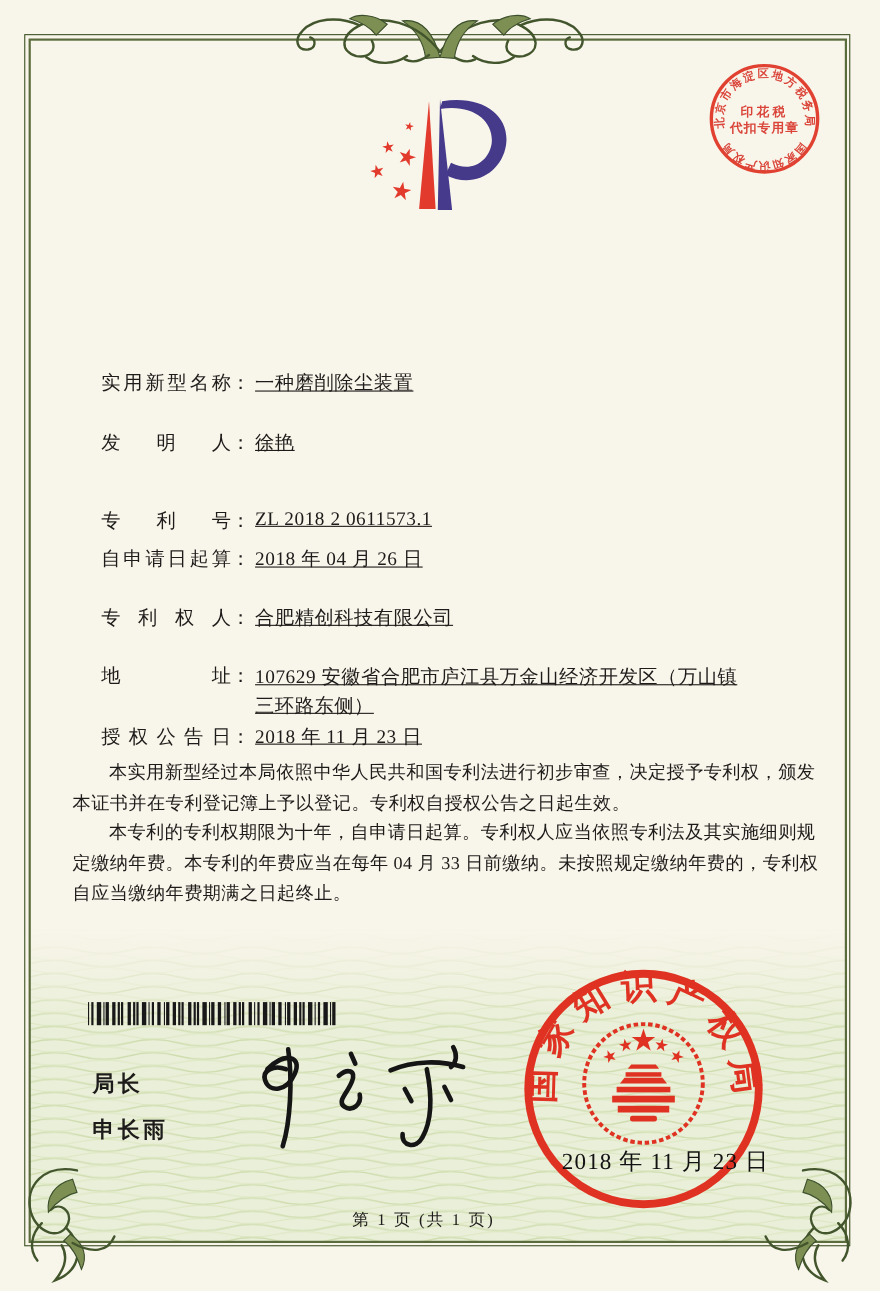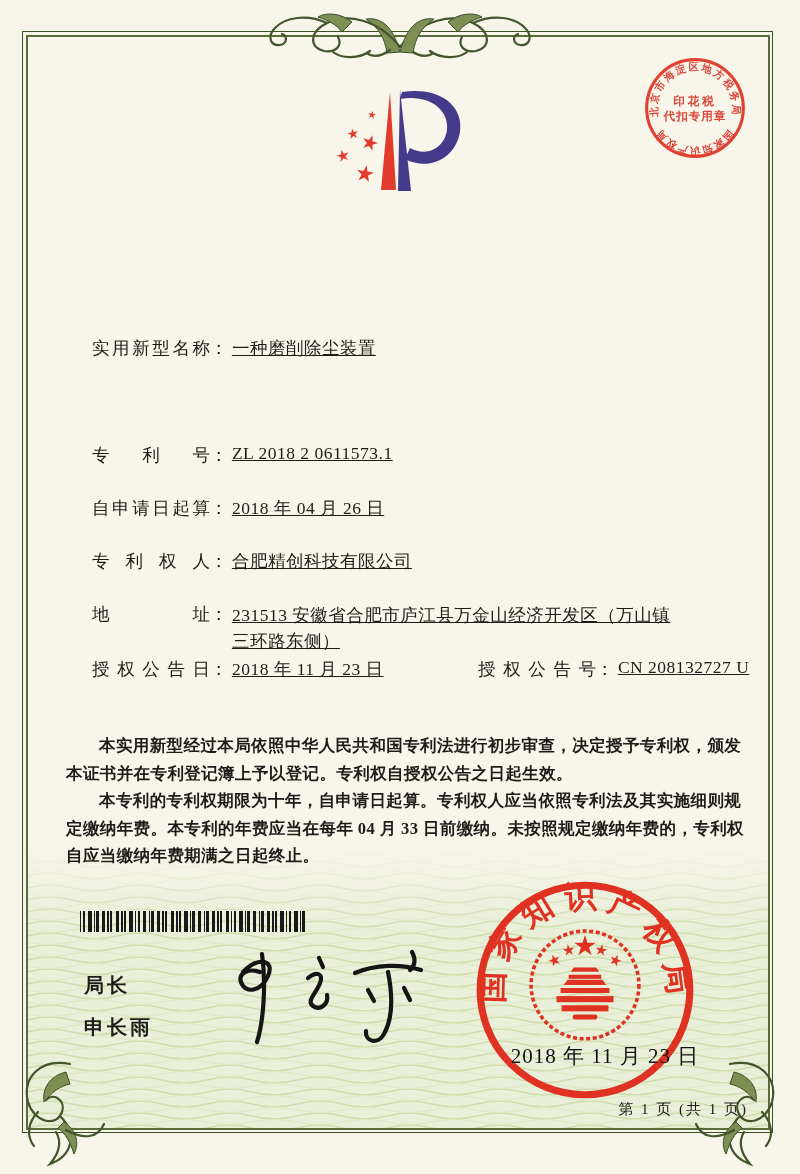--- a/index.html
+++ b/index.html
@@ -23,33 +23,33 @@
   .logo{position:absolute;left:330px;top:84px;}
   .doc-title{position:absolute;left:22px;top:206px;width:751px;text-align:center;
     font-size:41px;font-weight:700;letter-spacing:10px;color:#121110;}
   .field-row{position:absolute;left:66px;font-size:17.5px;white-space:nowrap;}
   .flabel{display:inline-block;width:118px;text-align:justify;text-align-last:justify;vertical-align:top;margin-left:26px;}
   .colon{display:inline-block;vertical-align:top;}
   .fvalue{display:inline-block;vertical-align:top;letter-spacing:0.5px;text-decoration:underline;}
   .fvalue.multiline{white-space:pre-line;max-width:540px;line-height:26px;}
   .row-split{width:700px;}
   .cell-right{position:absolute;left:386px;top:0;}
-  .paragraphs{position:absolute;left:66px;top:732px;width:702px;font-size:16.5px;
-    line-height:27.5px;letter-spacing:0.4px;font-weight:bold;}
+  .paragraphs{position:absolute;left:66px;top:688px;width:702px;font-size:16.5px;
+    line-height:27.5px;letter-spacing:0.4px;}
   .paragraphs p{white-space:pre-line;text-indent:2em;}
   .barcode{position:absolute;left:80px;top:911px;width:230px;height:21px;font-size:0;}
   .barcode i{display:inline-block;height:100%;background:#181818;}
   .sig-label{position:absolute;left:84px;font-size:20px;font-weight:700;
     font-family:"Liberation Sans","DejaVu Sans",sans-serif;letter-spacing:3px;}
   .signature-svg{position:absolute;left:215px;top:942px;}
   .seal-top-svg{position:absolute;left:637px;top:50px;opacity:.92;}
   .seal-bottom-svg{position:absolute;left:468px;top:873px;}
   .seal-date{position:absolute;left:492px;top:1042px;width:226px;text-align:center;
     font-size:21px;letter-spacing:1px;color:#111;}
-  .footer{position:absolute;left:22px;top:1100px;width:726px;text-align:right;font-size:15px;letter-spacing:2px;}
+  .footer{position:absolute;left:22px;top:1100px;width:726px;text-align:center;font-size:15px;letter-spacing:2px;}
   .seal-red-stroke{stroke:var(--seal-red-2);fill:none;}
   .seal-red-fill{fill:var(--seal-red-2);}
   .seal-red-text{fill:var(--seal-red-2);font-weight:700;}
   .tax-seal-text{fill:var(--seal-red);font-weight:700;}
   .orn-stroke{stroke:#42552c;fill:none;stroke-width:2.2;stroke-linecap:round;}
   .orn-leaf{fill:#7d8f52;stroke:#3c4f2c;stroke-width:1;}
   .sig-stroke{stroke:#151515;fill:none;stroke-width:4.2;stroke-linecap:round;stroke-linejoin:round;}
 </style>
 </head>
 <body>
@@ -130,45 +130,45 @@
     </text>
     <text x="60" y="57" text-anchor="middle" class="tax-seal-text" font-size="12" letter-spacing="3">印花税</text>
     <text x="60" y="72" text-anchor="middle" class="tax-seal-text" font-size="12" letter-spacing="1">代扣专用章</text>
   </svg>
 
 
   <div class="field-row" style="top:336px">
     <span class="flabel">实用新型名称</span><span class="colon">：</span>
     <span class="fvalue">一种磨削除尘装置</span>
   </div>
-  <div class="field-row" style="top:443px">
+  <div class="field-row" style="top:390px">
+    <span class="flabel">发明人</span><span class="colon">：</span>
+    <span class="fvalue">徐艳</span>
+  </div>
+  <div class="field-row" style="top:461px">
     <span class="flabel">专利号</span><span class="colon">：</span>
     <span class="fvalue">ZL 2018 2 0611573.1</span>
   </div>
   <div class="field-row" style="top:496px">
     <span class="flabel">自申请日起算</span><span class="colon">：</span>
     <span class="fvalue">2018 年 04 月 26 日</span>
   </div>
   <div class="field-row" style="top:549px">
     <span class="flabel">专利权人</span><span class="colon">：</span>
     <span class="fvalue">合肥精创科技有限公司</span>
   </div>
   <div class="field-row" style="top:602px">
     <span class="flabel">地址</span><span class="colon">：</span>
-    <span class="fvalue multiline">231513 安徽省合肥市庐江县万金山经济开发区（万山镇
+    <span class="fvalue multiline">107629 安徽省合肥市庐江县万金山经济开发区（万山镇
 三环路东侧）</span>
   </div>
   <div class="field-row row-split" style="top:657px">
     <span>
       <span class="flabel">授权公告日</span><span class="colon">：</span>
       <span class="fvalue">2018 年 11 月 23 日</span>
-    </span>
-    <span class="cell-right">
-      <span class="flabel">授权公告号</span><span class="colon">：</span>
-      <span class="fvalue">CN 208132727 U</span>
     </span>
   </div>
 
   <div class="paragraphs">
     <p>本实用新型经过本局依照中华人民共和国专利法进行初步审查，决定授予专利权，颁发
 本证书并在专利登记簿上予以登记。专利权自授权公告之日起生效。</p>
     <p>本专利的专利权期限为十年，自申请日起算。专利权人应当依照专利法及其实施细则规
 定缴纳年费。本专利的年费应当在每年 04 月 33 日前缴纳。未按照规定缴纳年费的，专利权
 自应当缴纳年费期满之日起终止。</p>
   </div>

